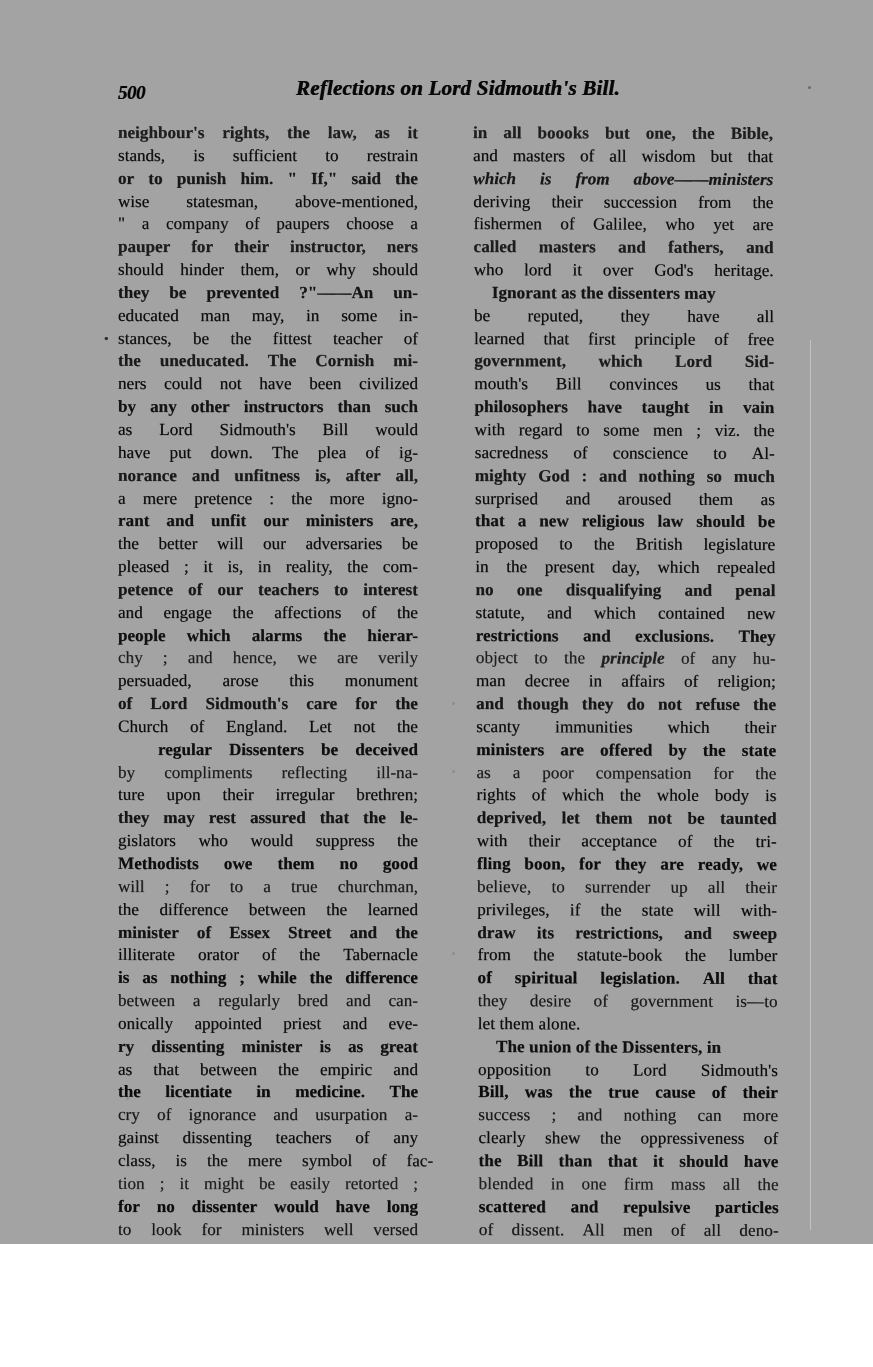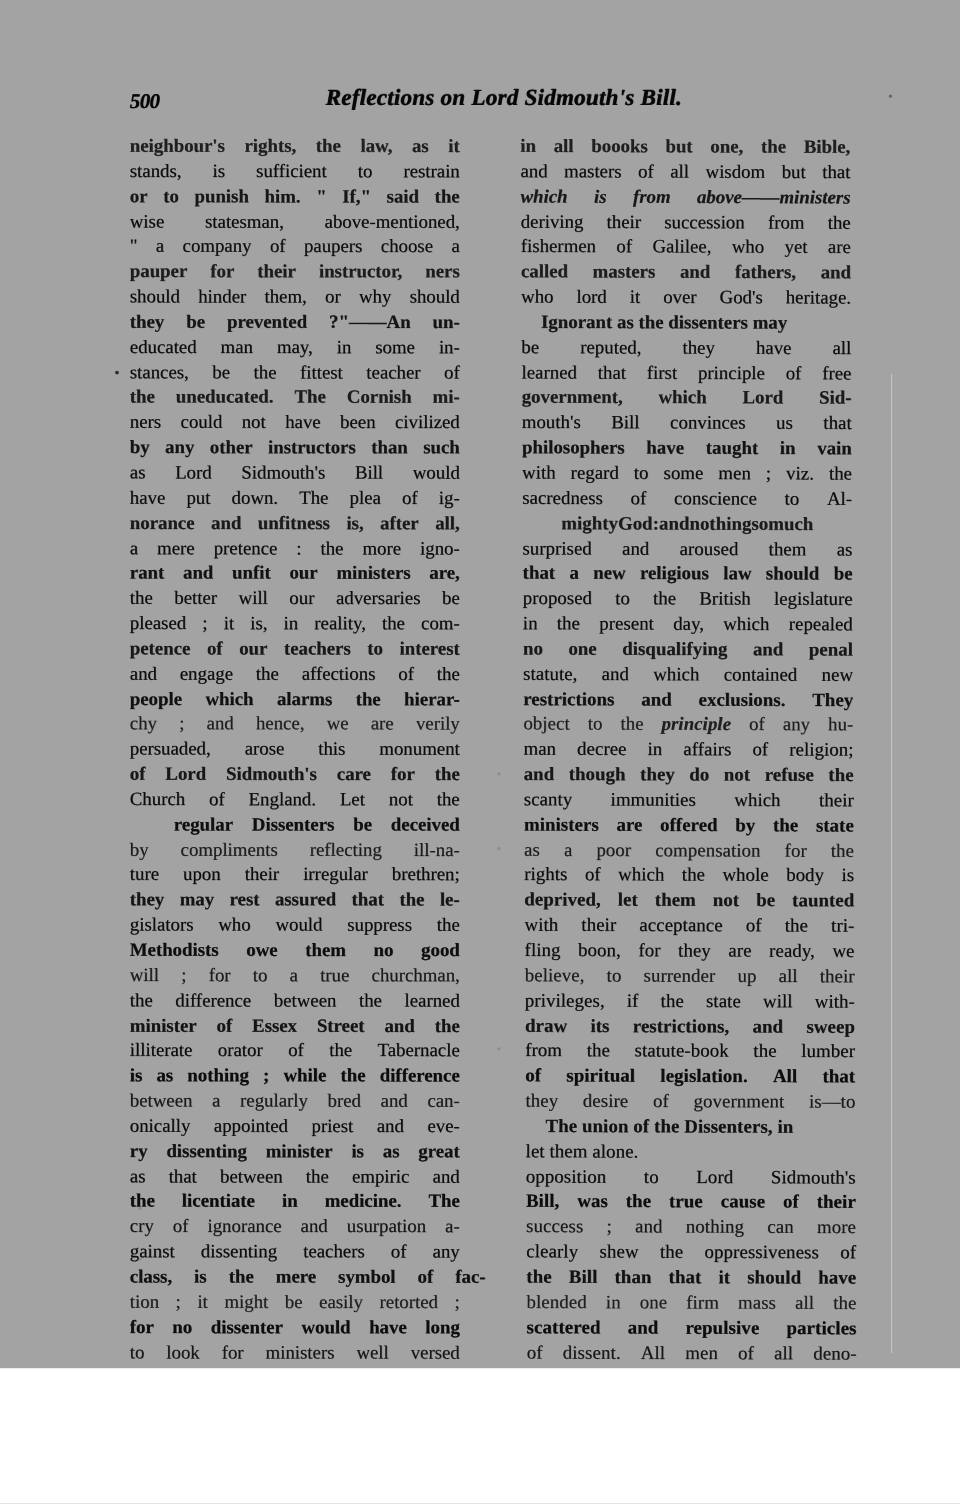--- a/index.html
+++ b/index.html
@@ -484,21 +484,21 @@
           <span>usurpation</span>
           <span>a-</span>
         </div>
         <div class="line just" style="opacity: 1; transform: rotate(0.05deg);">
           <span>gainst</span>
           <span>dissenting</span>
           <span>teachers</span>
           <span>of</span>
           <span>any</span>
         </div>
-        <div class="line just" style="opacity: 0.97; font-weight: 700; transform: rotate(0.05deg); gap: 20px;">
+        <div class="line just" style="opacity: 0.97; font-weight: 400; transform: rotate(0.05deg); gap: 20px;">
           <span>class,</span>
           <span>is</span>
           <span>the</span>
           <span>mere</span>
           <span>symbol</span>
           <span>of</span>
           <span>fac-</span>
         </div>
         <div class="line just" style="opacity: 0.88; transform: rotate(0.05deg);">
           <span>tion</span>
@@ -628,21 +628,21 @@
           <span>viz.</span>
           <span>the</span>
         </div>
         <div class="line just" style="opacity: 1; transform: translateX(1.71px) rotate(0.18deg); letter-spacing: 0.03px;">
           <span>sacredness</span>
           <span>of</span>
           <span>conscience</span>
           <span>to</span>
           <span>Al-</span>
         </div>
-        <div class="line just" style="opacity: 0.91; font-weight: 700; transform: translateX(1.84px) rotate(0.18deg); letter-spacing: 0.04px; justify-content: center;">
+        <div class="line just" style="opacity: 0.91; font-weight: 700; transform: translateX(1.84px) rotate(0.18deg); letter-spacing: 0.04px;">
           <span>mighty</span>
           <span>God</span>
           <span>:</span>
           <span>and</span>
           <span>nothing</span>
           <span>so</span>
           <span>much</span>
         </div>
         <div class="line just" style="opacity: 1; transform: translateX(1.96px) rotate(0.18deg); letter-spacing: 0.04px;">
           <span>surprised</span>
@@ -761,21 +761,21 @@
           <span>taunted</span>
         </div>
         <div class="line just" style="opacity: 1; transform: translateX(3.8px) rotate(0.18deg); letter-spacing: 0.08px;">
           <span>with</span>
           <span>their</span>
           <span>acceptance</span>
           <span>of</span>
           <span>the</span>
           <span>tri-</span>
         </div>
-        <div class="line just" style="opacity: 0.99; font-weight: 400; transform: translateX(3.92px) rotate(0.18deg); letter-spacing: 0.08px;">
+        <div class="line just" style="opacity: 0.99; font-weight: 700; transform: translateX(3.92px) rotate(0.18deg); letter-spacing: 0.08px;">
           <span>fling</span>
           <span>boon,</span>
           <span>for</span>
           <span>they</span>
           <span>are</span>
           <span>ready,</span>
           <span>we</span>
         </div>
         <div class="line just" style="opacity: 0.9; transform: translateX(4.04px) rotate(0.18deg); letter-spacing: 0.08px;">
           <span>believe,</span>
@@ -814,22 +814,22 @@
           <span>All</span>
           <span>that</span>
         </div>
         <div class="line just" style="opacity: 0.91; transform: translateX(4.65px) rotate(0.18deg); letter-spacing: 0.09px;">
           <span>they</span>
           <span>desire</span>
           <span>of</span>
           <span>government</span>
           <span>is—to</span>
         </div>
+        <div class="line" style="white-space: nowrap; opacity: 1; transform: translateX(4.78px) rotate(0.18deg); letter-spacing: 0.1px;"><span>let them alone.</span></div>
         <div class="line" style="text-indent: 18px; white-space: nowrap; opacity: 0.96; font-weight: 700; transform: translateX(4.9px) rotate(0.18deg); letter-spacing: 0.1px;"><span>The union of the Dissenters, in</span></div>
-        <div class="line" style="white-space: nowrap; opacity: 1; transform: translateX(4.78px) rotate(0.18deg); letter-spacing: 0.1px;"><span>let them alone.</span></div>
         <div class="line just" style="opacity: 1; transform: translateX(5.02px) rotate(0.18deg); letter-spacing: 0.1px;">
           <span>opposition</span>
           <span>to</span>
           <span>Lord</span>
           <span>Sidmouth's</span>
         </div>
         <div class="line just" style="opacity: 1; font-weight: 600; transform: translateX(5.14px) rotate(0.18deg); letter-spacing: 0.1px;">
           <span>Bill,</span>
           <span>was</span>
           <span>the</span>

